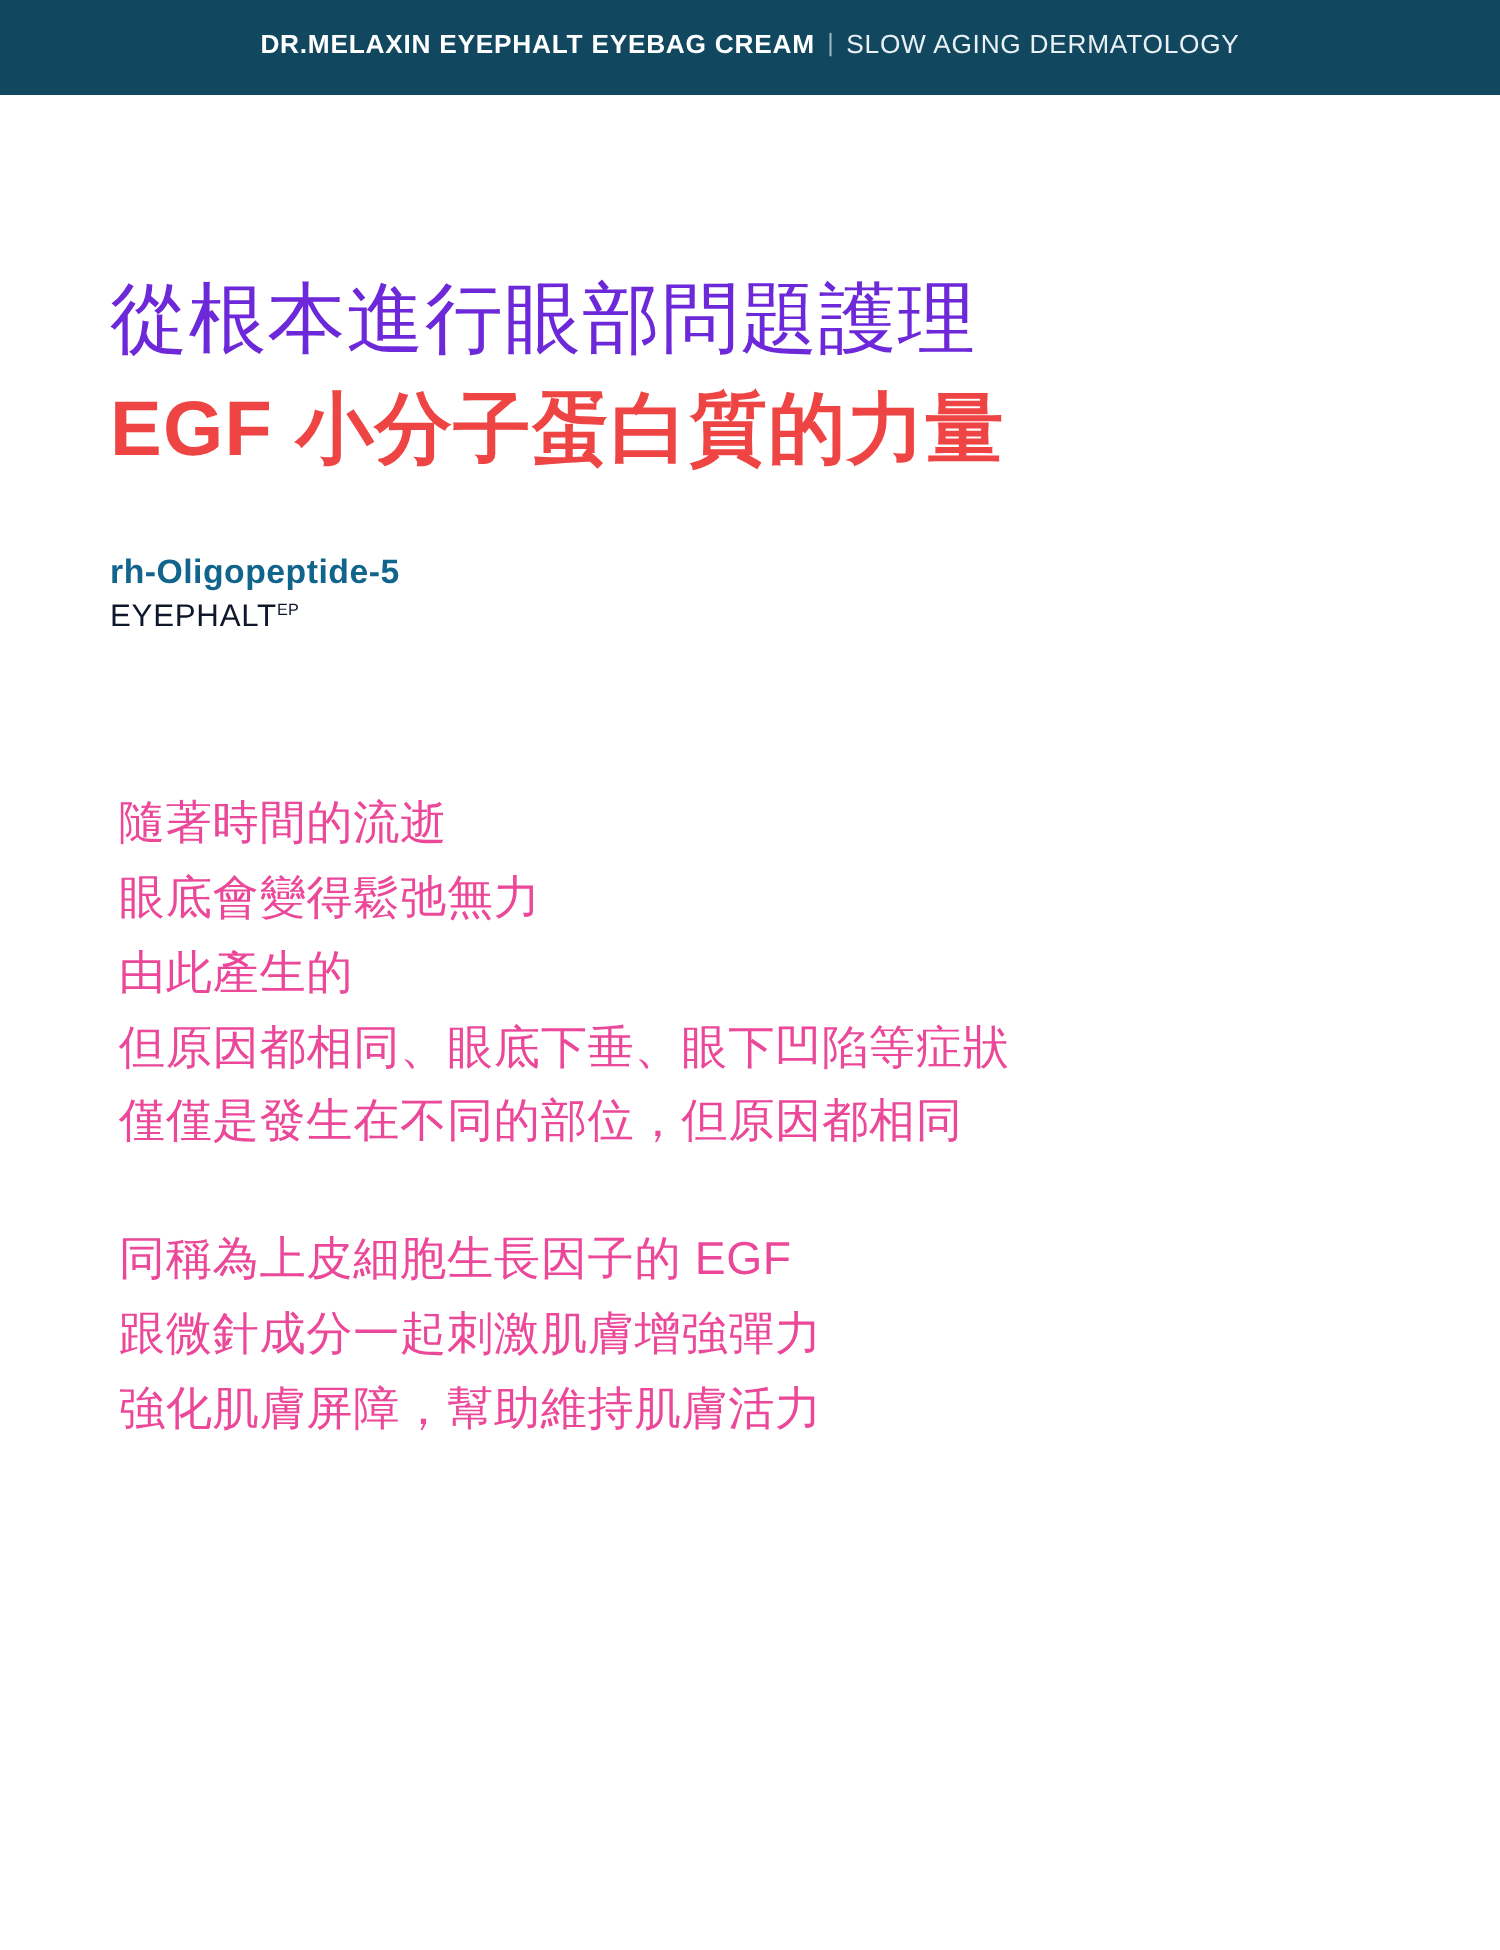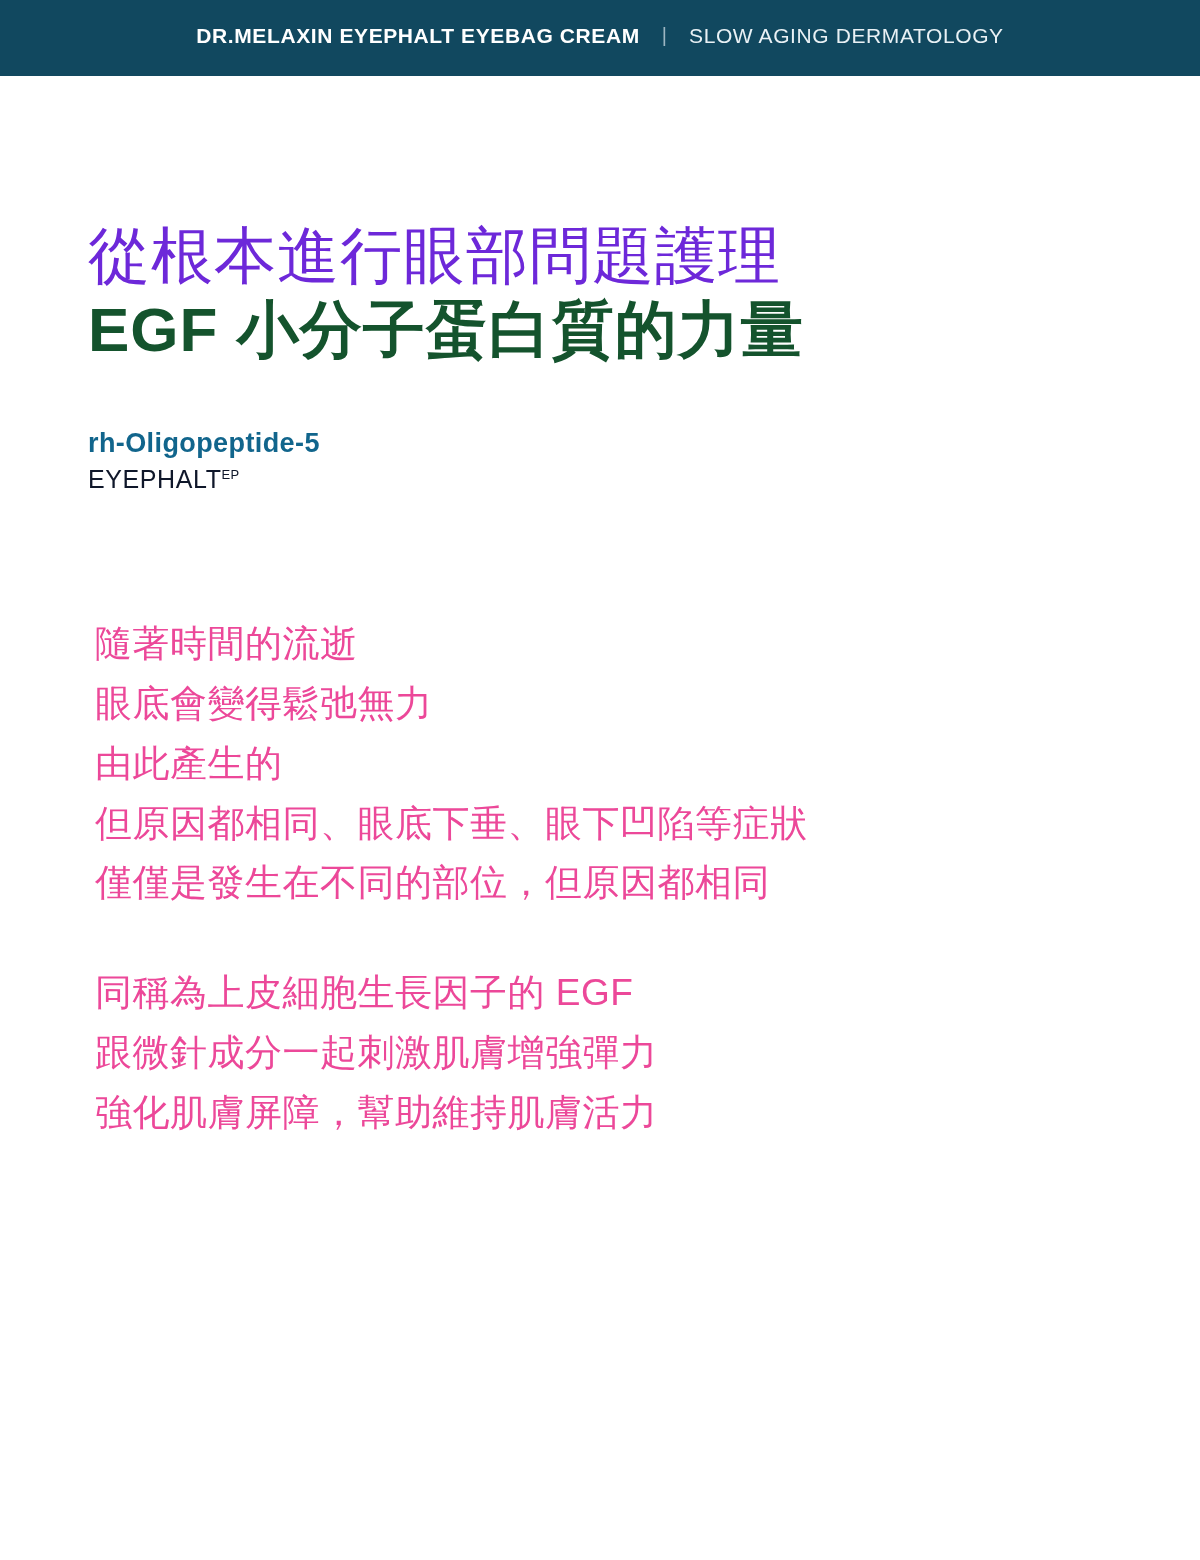--- a/index.html
+++ b/index.html
@@ -21,21 +21,21 @@
     width: 1200px;
     height: 76px;
     background: #11485f;
     display: flex;
     align-items: center;
     justify-content: center;
     box-sizing: border-box;
   }
   .banner-inner {
     display: flex;
-    gap: 20px;
+    gap: 8px;
     transform: translateY(-2px);
   }
   .banner-brand {
     color: #ffffff;
     font-size: 21px;
     font-weight: bold;
     letter-spacing: 0.6px;
   }
   .banner-sep {
     color: #9db6c2;
@@ -64,23 +64,23 @@
     line-height: 1.12;
     font-weight: 400;
     color: #6d28d9;
     letter-spacing: 1px;
     white-space: nowrap;
   }
   .headline-2 {
     font-size: 62px;
     line-height: 1.15;
     font-weight: bold;
-    color: #14532d;
+    color: #ef4444;
     letter-spacing: 1px;
-    margin-top: 4px;
+    margin-top: 18px;
     white-space: nowrap;
   }
 
   .ingredient-block {
     margin-top: 62px;
   }
   .ingredient-name {
     font-size: 27px;
     font-weight: bold;
     color: #11658c;

